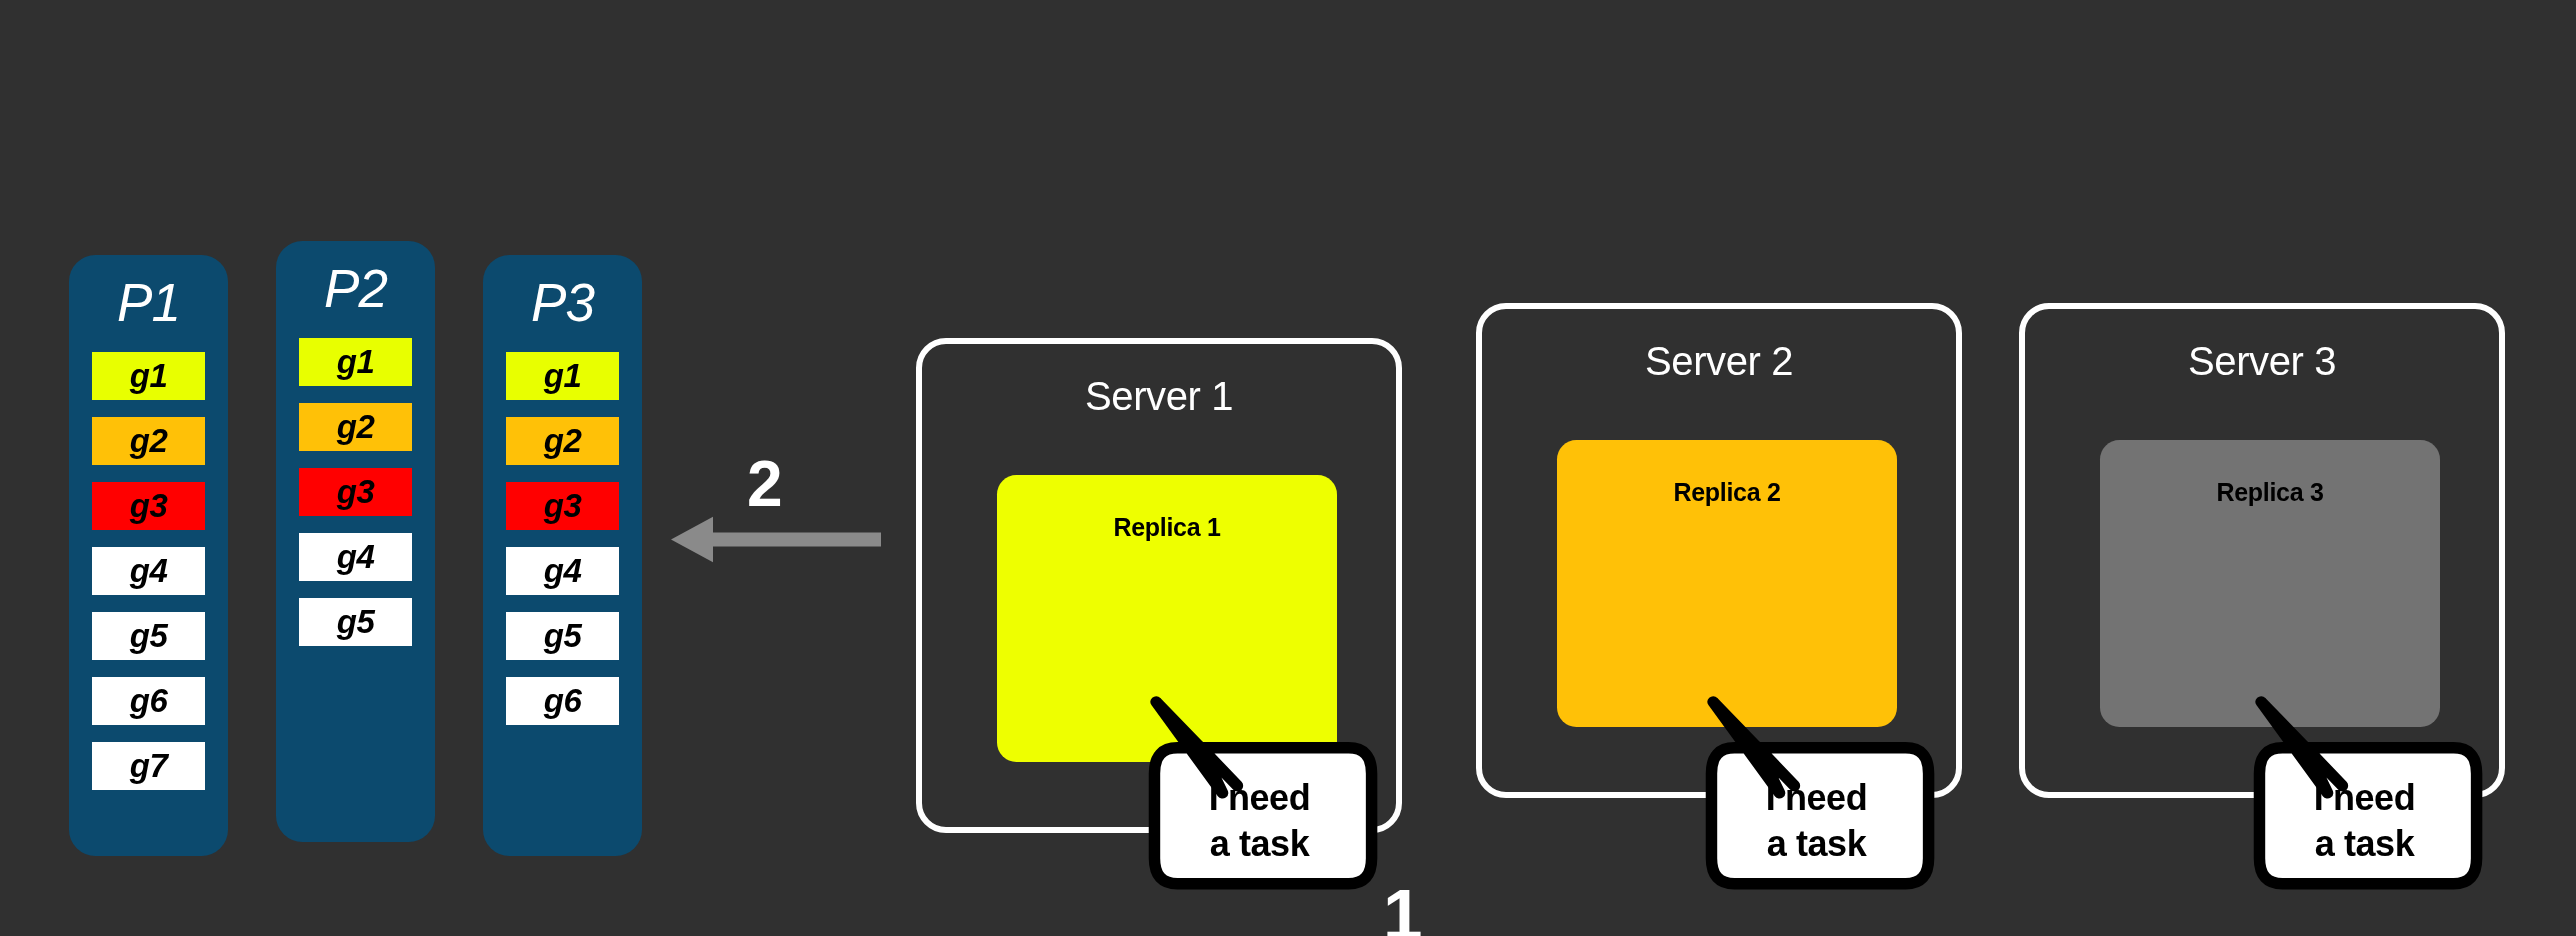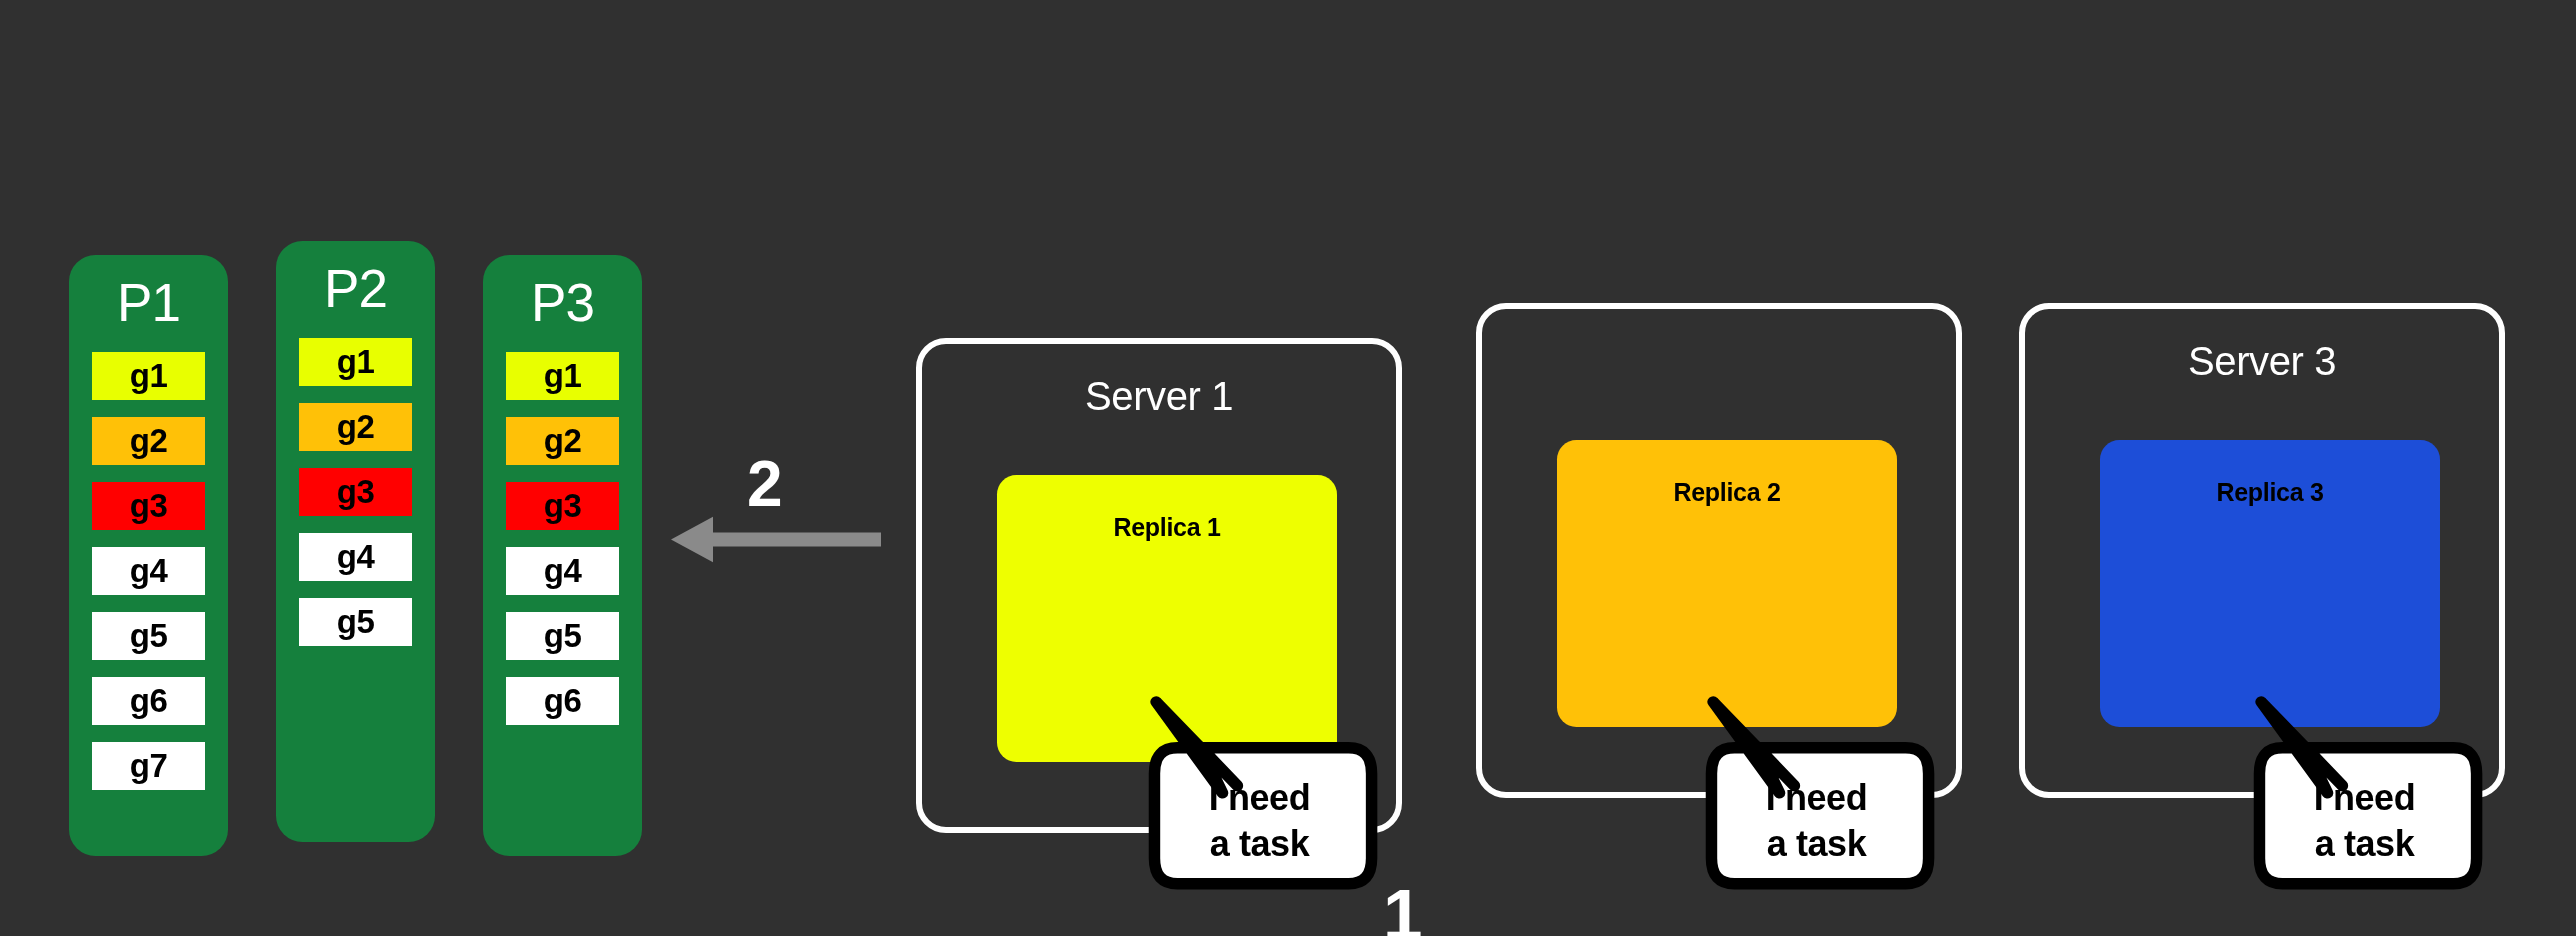--- a/index.html
+++ b/index.html
@@ -15,23 +15,24 @@
     position: relative;
     width: 2576px;
     height: 937px;
     background: #303030;
     overflow: hidden;
   }
 
   
   .partition {
     position: absolute;
-    background: #15803d;
+    background: #0c4a6e;
     border-radius: 26.5px;
     box-sizing: border-box;
+    font-style: italic;
   }
   .partition-title {
     position: absolute;
     top: 21px;
     left: 0;
     width: 100%;
     text-align: center;
     color: #ffffff;
     font-size: 53px;
     font-weight: 400;
@@ -197,20 +198,21 @@
                L 16 90
                Q 16 61 42 61 Z" fill="#ffffff" stroke="#000000" stroke-width="13" stroke-linejoin="round"></path>
     </svg>
     <div class="bubble-text" style="left:7px; top:81px;">
       <span class="bubble-line">I need</span>
       <span class="bubble-line">a task</span>
     </div>
   </div>
 
   <div class="server" style="left:1476px; top:303px; width:486px; height:495px;">
+    <div class="server-title">Server 2</div>
     <div class="replica" style="left:75px; top:131px; width:340px; height:287px; background:#ffc107;">
       <div class="replica-title">Replica 2</div>
     </div>
   </div>
 
   <div class="bubble-wrap" style="left:1697px; top:694px; width:239px; height:203px;">
     <svg width="239" height="203" viewBox="0 0 270 230">
       <path d="M 18 9 L 93 112 L 68 60 L 110 104 Z
                M 42 61
                L 236 61
@@ -223,21 +225,21 @@
                Q 16 61 42 61 Z" fill="#ffffff" stroke="#000000" stroke-width="13" stroke-linejoin="round"></path>
     </svg>
     <div class="bubble-text" style="left:7px; top:81px;">
       <span class="bubble-line">I need</span>
       <span class="bubble-line">a task</span>
     </div>
   </div>
 
   <div class="server" style="left:2019px; top:303px; width:486px; height:495px;">
     <div class="server-title">Server 3</div>
-    <div class="replica" style="left:75px; top:131px; width:340px; height:287px; background:#1d4ed8;">
+    <div class="replica" style="left:75px; top:131px; width:340px; height:287px; background:#737373;">
       <div class="replica-title">Replica 3</div>
     </div>
   </div>
 
   <div class="bubble-wrap" style="left:2245px; top:694px; width:239px; height:203px;">
     <svg width="239" height="203" viewBox="0 0 270 230">
       <path d="M 18 9 L 93 112 L 68 60 L 110 104 Z
                M 42 61
                L 236 61
                Q 262 61 262 90

